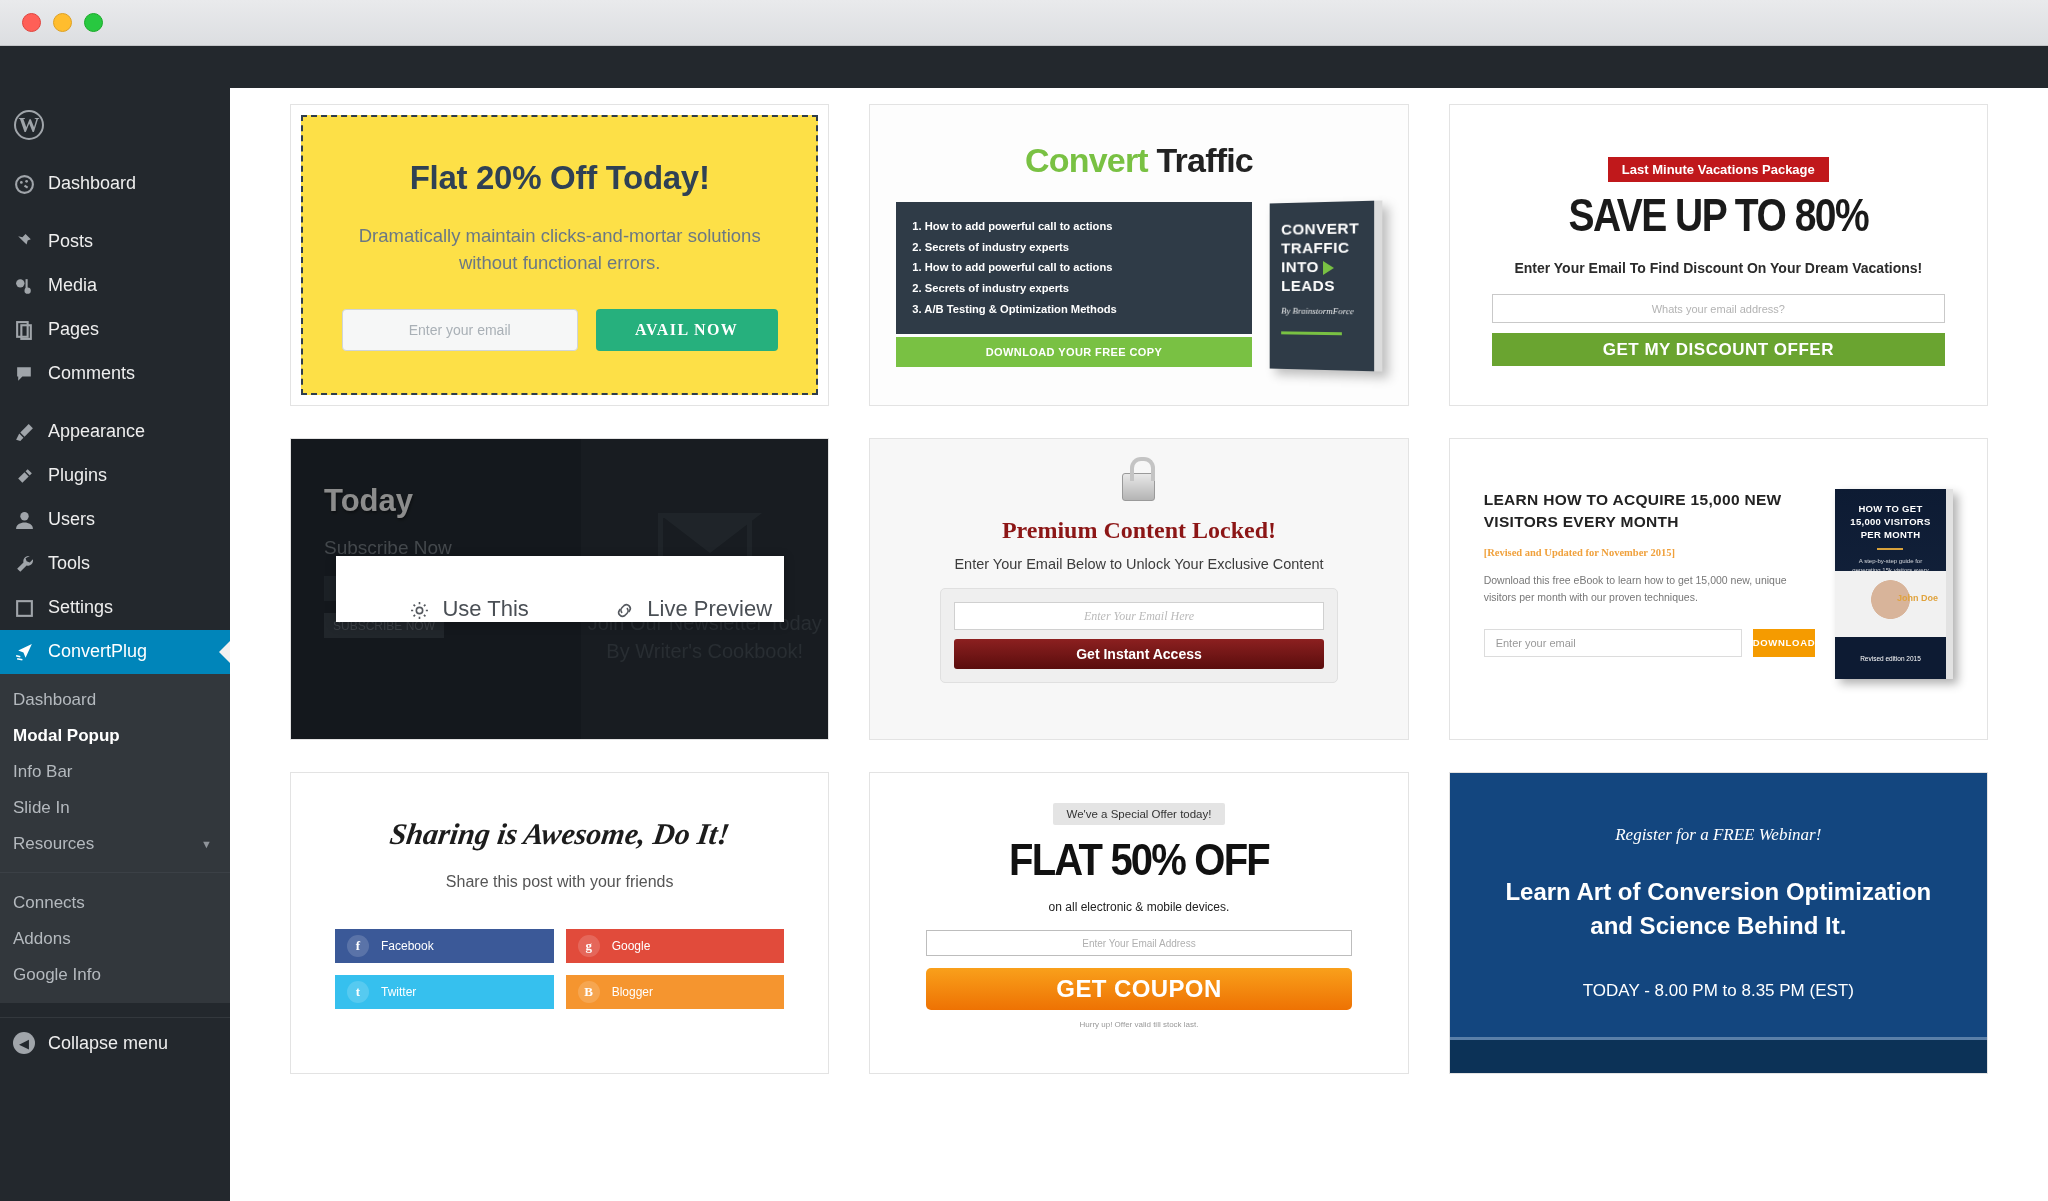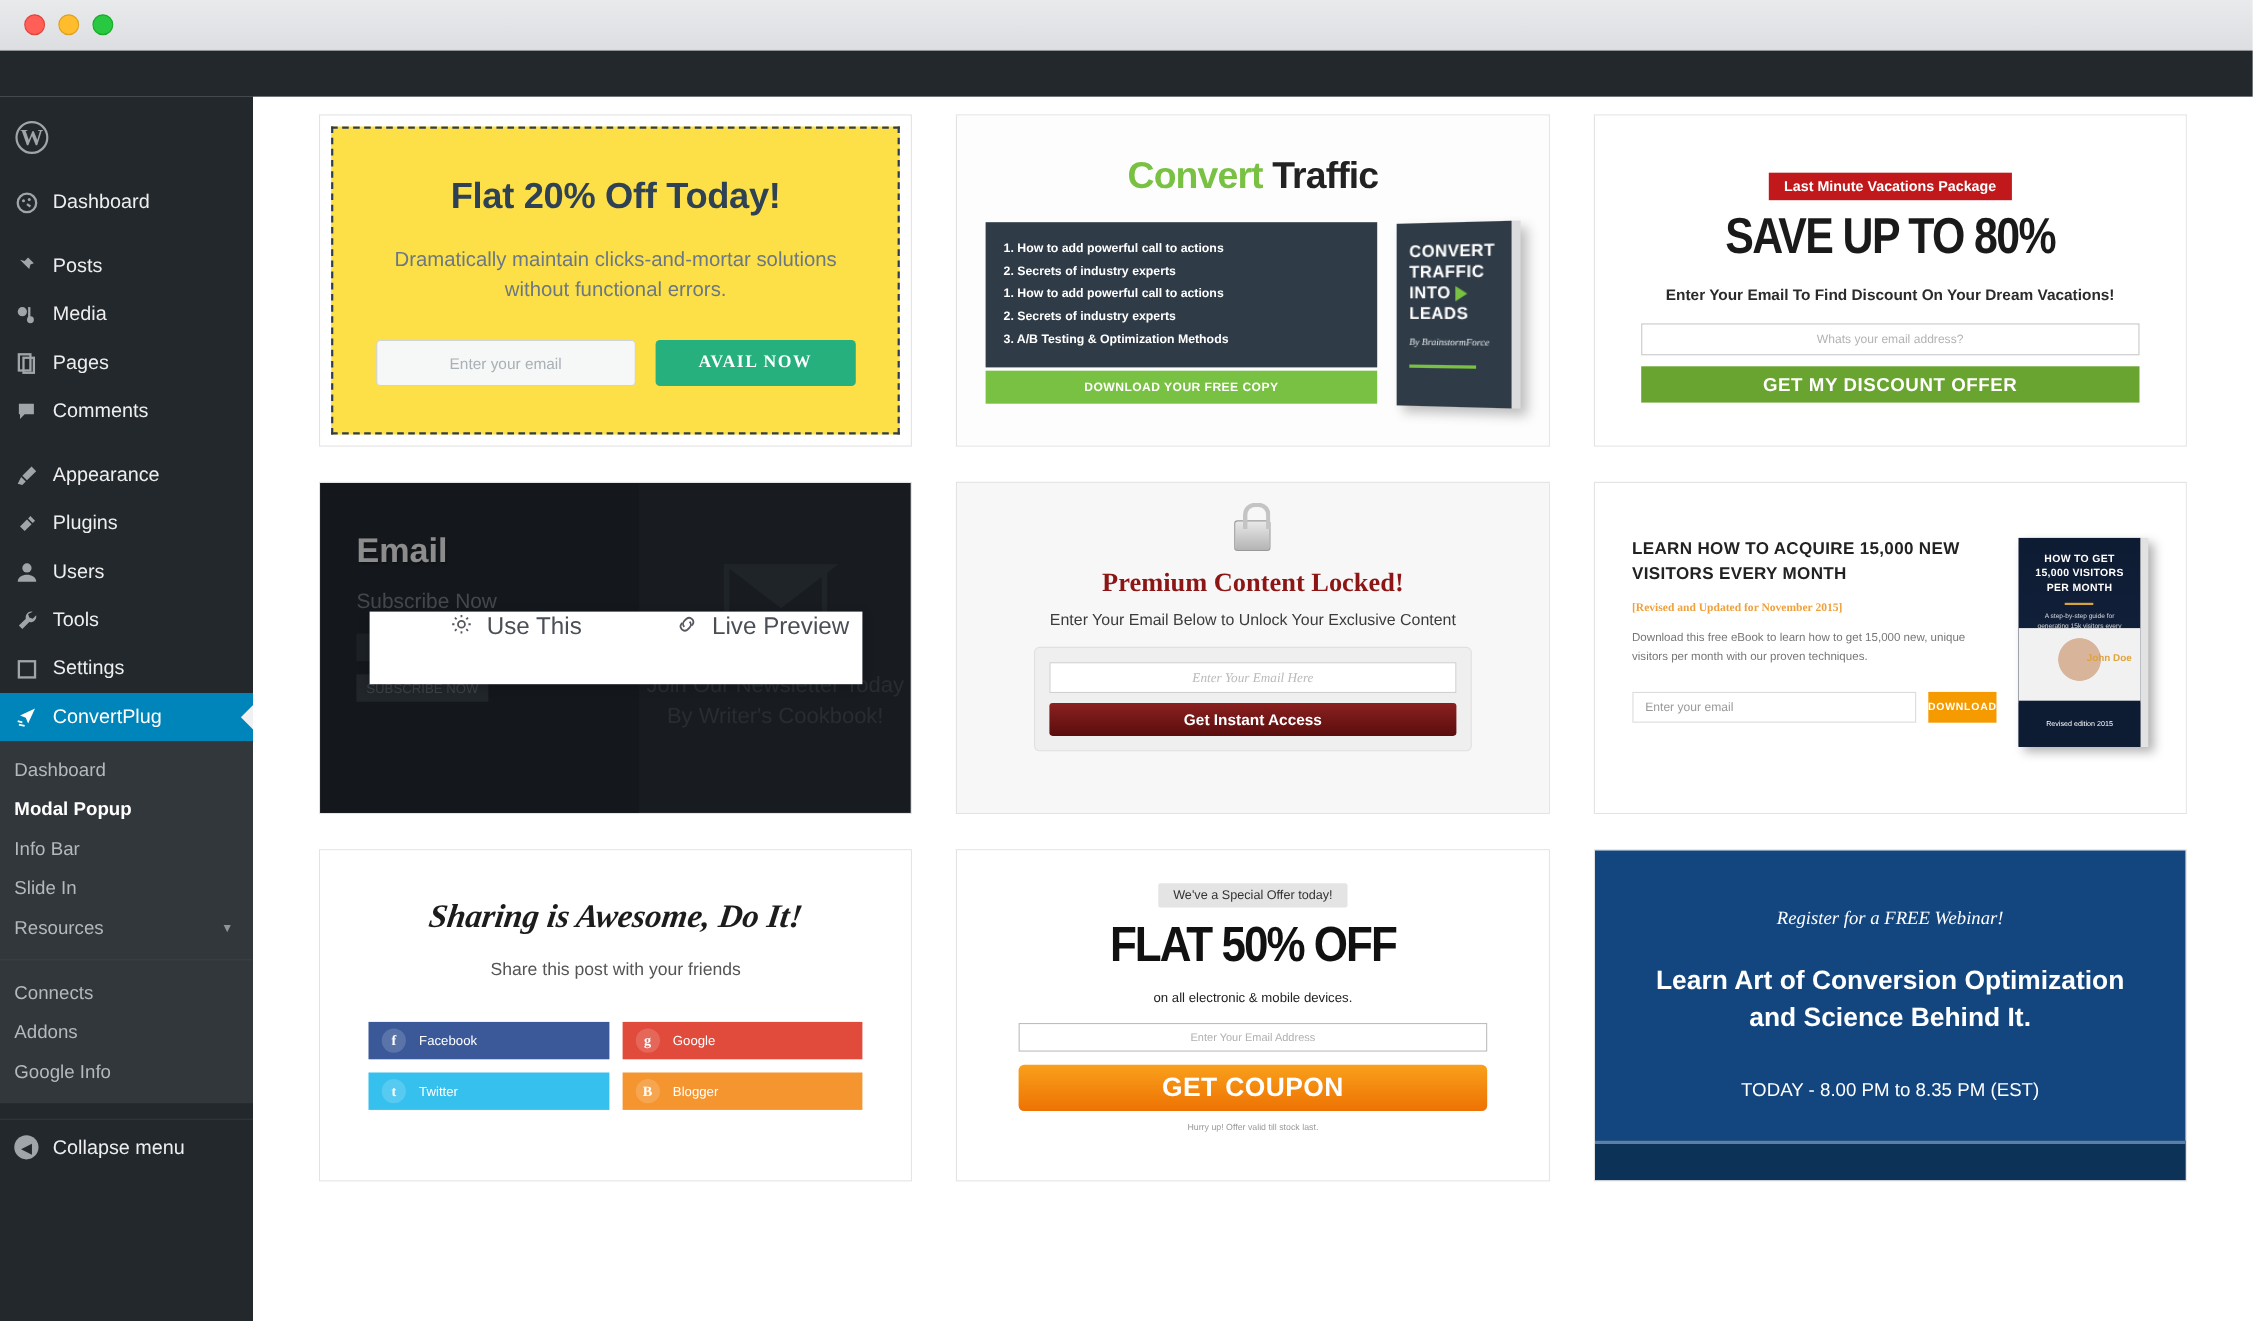--- a/index.html
+++ b/index.html
@@ -134,21 +134,21 @@
   }
   .action-bar {
     background: #ffffff;
     display: flex;
     width: 448px;
     height: 66px;
     box-shadow: 0 2px 10px rgba(0,0,0,.25);
   }
   .action-btn {
     flex: 1;
-    display: flex; align-items: flex-start; justify-content: center; gap: 11px;
+    display: flex; align-items: flex-end; justify-content: center; gap: 11px;
     font-size: 22px; color: #4a4f55; cursor: pointer; padding-left: 42px;
   }
   .action-btn svg { width: 23px; height: 23px; stroke: #55595f; fill: none; stroke-width: 1.7; }
 
   
   .tpl-flat20 {
     background: #fde047;
     border: 2px dashed #2f3d4c;
     margin: 10px;
     height: calc(100% - 20px);
@@ -563,21 +563,21 @@
             </div>
           </div>
         </div>
       </div>
 
       <div class="cell">
         <div class="card">
           <div class="card-inner">
             <div class="tpl-jugaad">
               <div class="jg-left">
-                <h3>Email</h3>
+                <h3>Today</h3>
                 <div class="sub">Subscribe Now</div>
                 <div class="jg-field"></div>
                 <div class="jg-btn">SUBSCRIBE NOW</div>
               </div>
               <div class="jg-right">
                 <div class="jg-env"></div>
                 <p>Join Our Newsletter Today By Writer's Cookbook!</p>
               </div>
             </div>
             <div class="hover-overlay">

